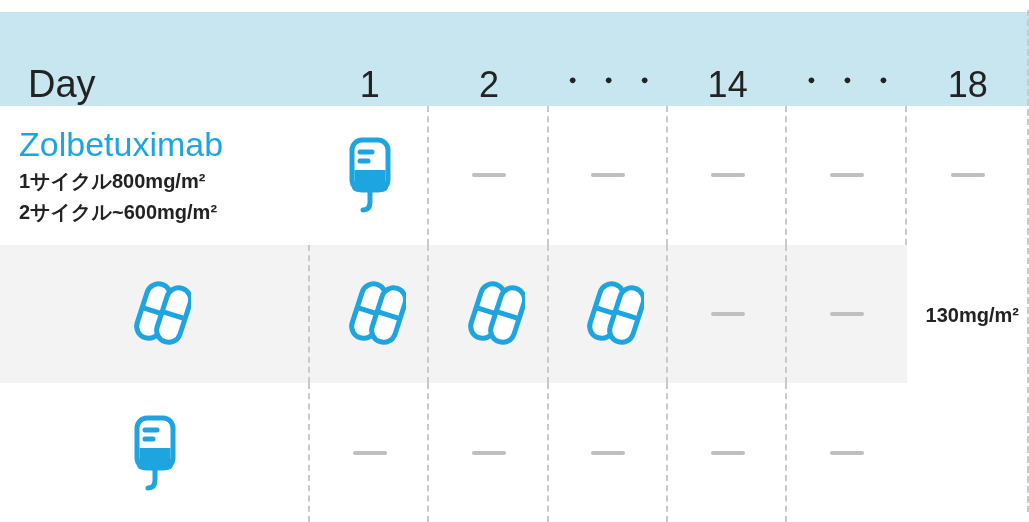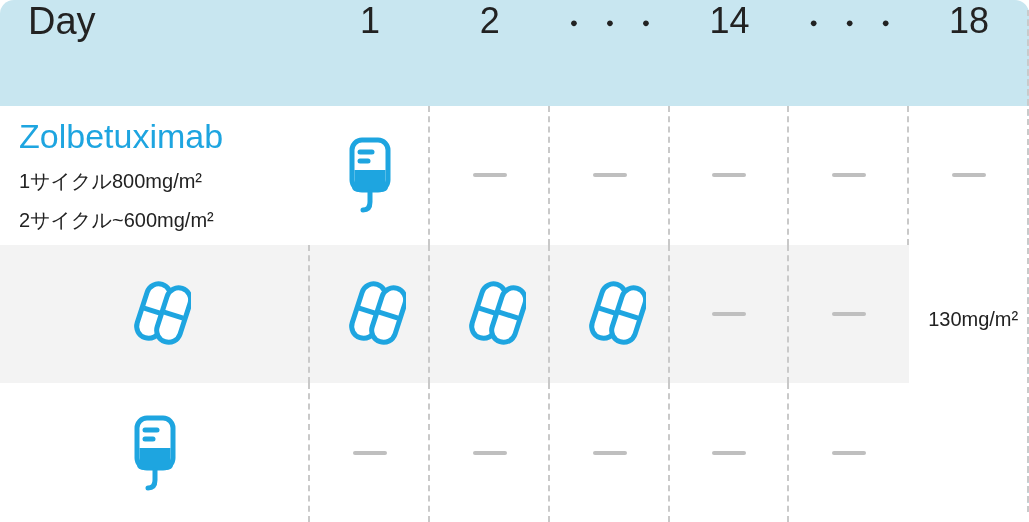--- a/index.html
+++ b/index.html
@@ -10,36 +10,37 @@
     display: grid;
     grid-template-columns: 310px repeat(6, 1fr);
     grid-template-rows: 106px repeat(3, 1fr);
     border-radius: 14px;
     overflow: hidden;
     position: relative;
   }
   .hdr {
     background: #c8e6f0;
     display: flex;
-    align-items: flex-start;
+    align-items: flex-end;
     justify-content: center;
     font-size: 36px;
     color: #222;
     font-weight: 300;
+    margin-top: 12px;
   }
   .hdr.first { justify-content: flex-start; padding-left: 28px; font-size: 38px; }
   .row-label {
     display: flex;
     flex-direction: column;
     justify-content: center;
     padding-left: 19px;
     padding-right: 10px;
   }
   .drug-name { color: #1ea5e0; font-size: 34px; font-weight: 400; line-height: 1.15; }
-  .dose { color: #222; font-size: 20px; font-weight: 400; margin-top: 12px; line-height: 1.35; }
+  .dose { color: #222; font-size: 20px; font-weight: 700; margin-top: 4px; line-height: 1.35; }
   .cell {
     display: flex;
     align-items: center;
     justify-content: center;
     position: relative;
   }
   .row-2 .row-label, .row-2.cell { background: #f3f3f3; }
   .divider {
     position: absolute;
     top: 0;

